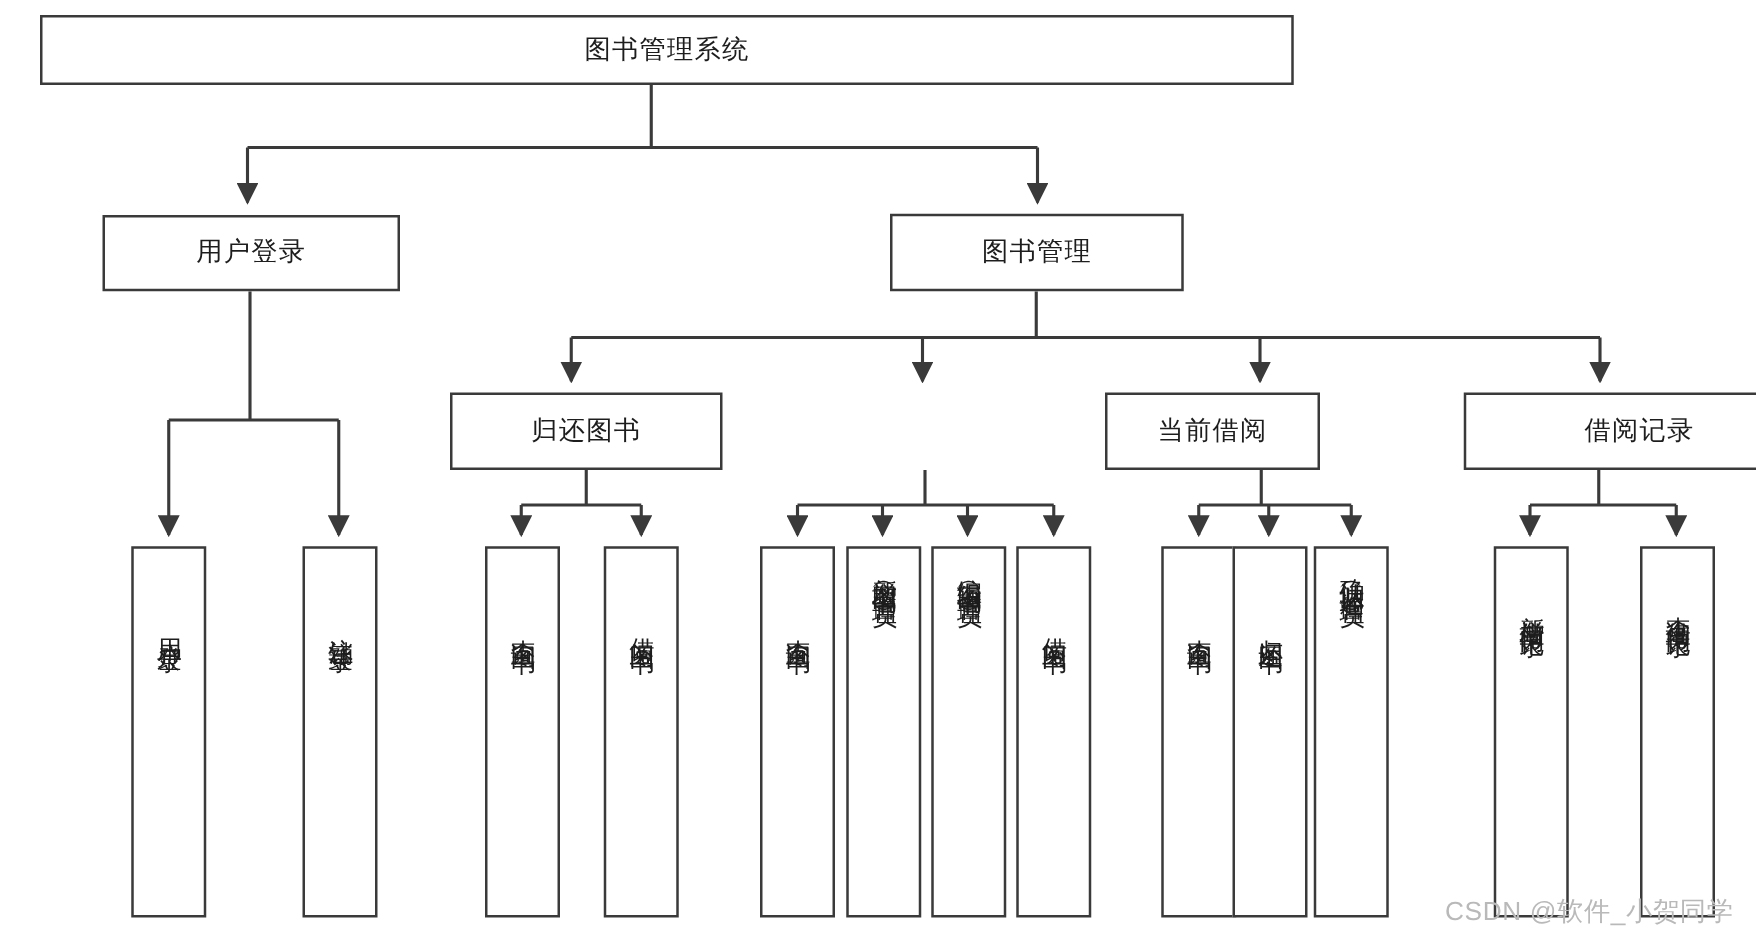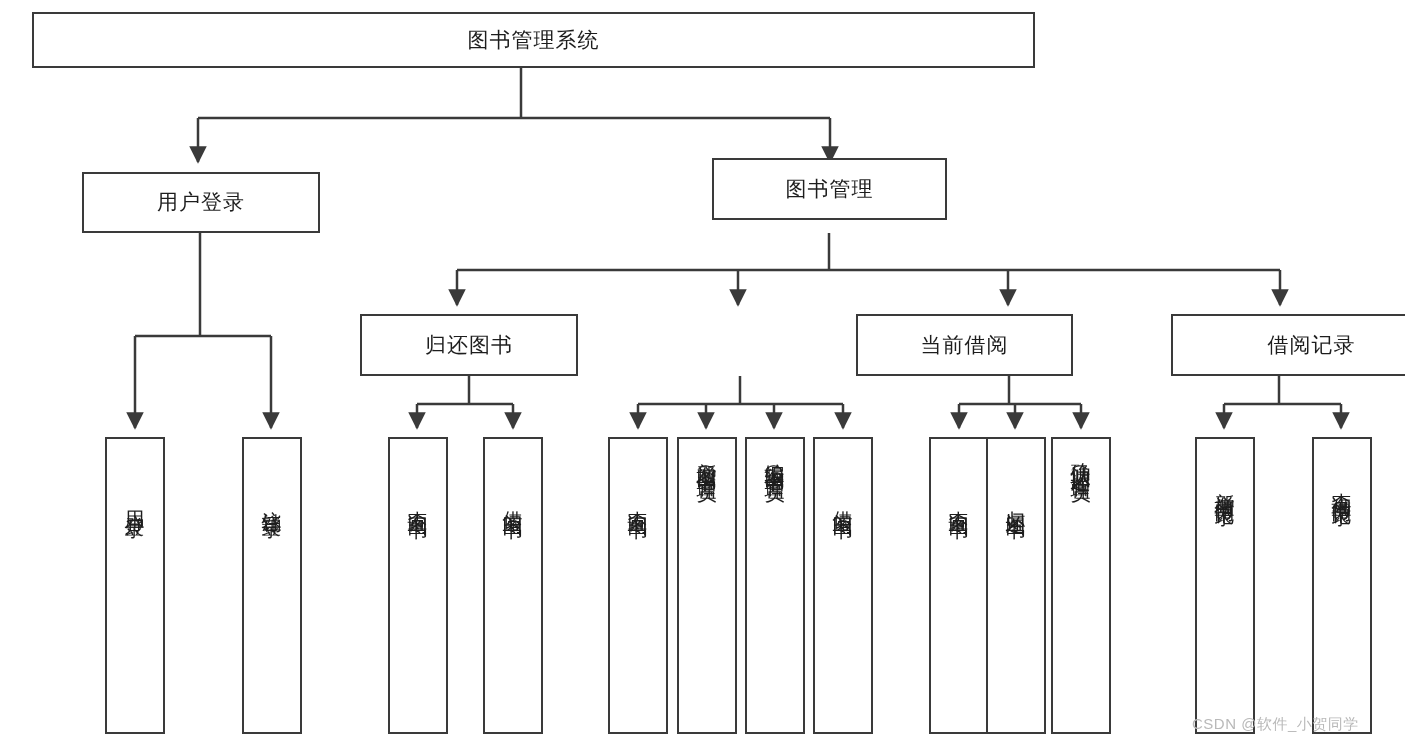--- a/index.html
+++ b/index.html
@@ -55,23 +55,23 @@
   svg.links {
     position: absolute;
     left: 0;
     top: 0;
     width: 1405px;
     height: 747px;
     pointer-events: none;
   }
   .watermark {
     position: absolute;
-    left: 1192px;
+    left: 1156px;
     top: 715px;
-    font-size: 15px;
+    font-size: 21px;
     color: #b9b9b9;
     white-space: nowrap;
     letter-spacing: 0.5px;
   }
 </style>
 </head>
 <body>
 
 <div id="canvas">
 
@@ -126,30 +126,30 @@
   </svg>
 
   <div class="node" style="left:20px; top:12px; width:1003px; height:56px;margin-left:12px;">
     <span class="label">图书管理系统</span>
   </div>
 
   <div class="node" style="left:82px; top:172px; width:238px; height:61px;">
     <span class="label">用户登录</span>
   </div>
 
-  <div class="node" style="left:712px; top:158px; width:235px; height:62px;">
+  <div class="node" style="left:712px; top:171px; width:235px; height:62px;">
     <span class="label">图书管理</span>
   </div>
 
   <div class="node" style="left:360px; top:314px; width:218px; height:62px;">
     <span class="label">归还图书</span>
   </div>
 
 
-  <div class="node" style="left:856px; top:314px; width:217px; height:62px;">
+  <div class="node" style="left:884px; top:314px; width:172px; height:62px;">
     <span class="label">当前借阅</span>
   </div>
 
   <div class="node" style="left:1171px; top:314px; width:261px; height:62px;padding-left:20px;">
     <span class="label">借阅记录</span>
   </div>
 
   <div class="node vertical mid" style="left:105px; top:437px; width:60px; height:297px;">
     <span class="label">用户登录</span>
   </div>

